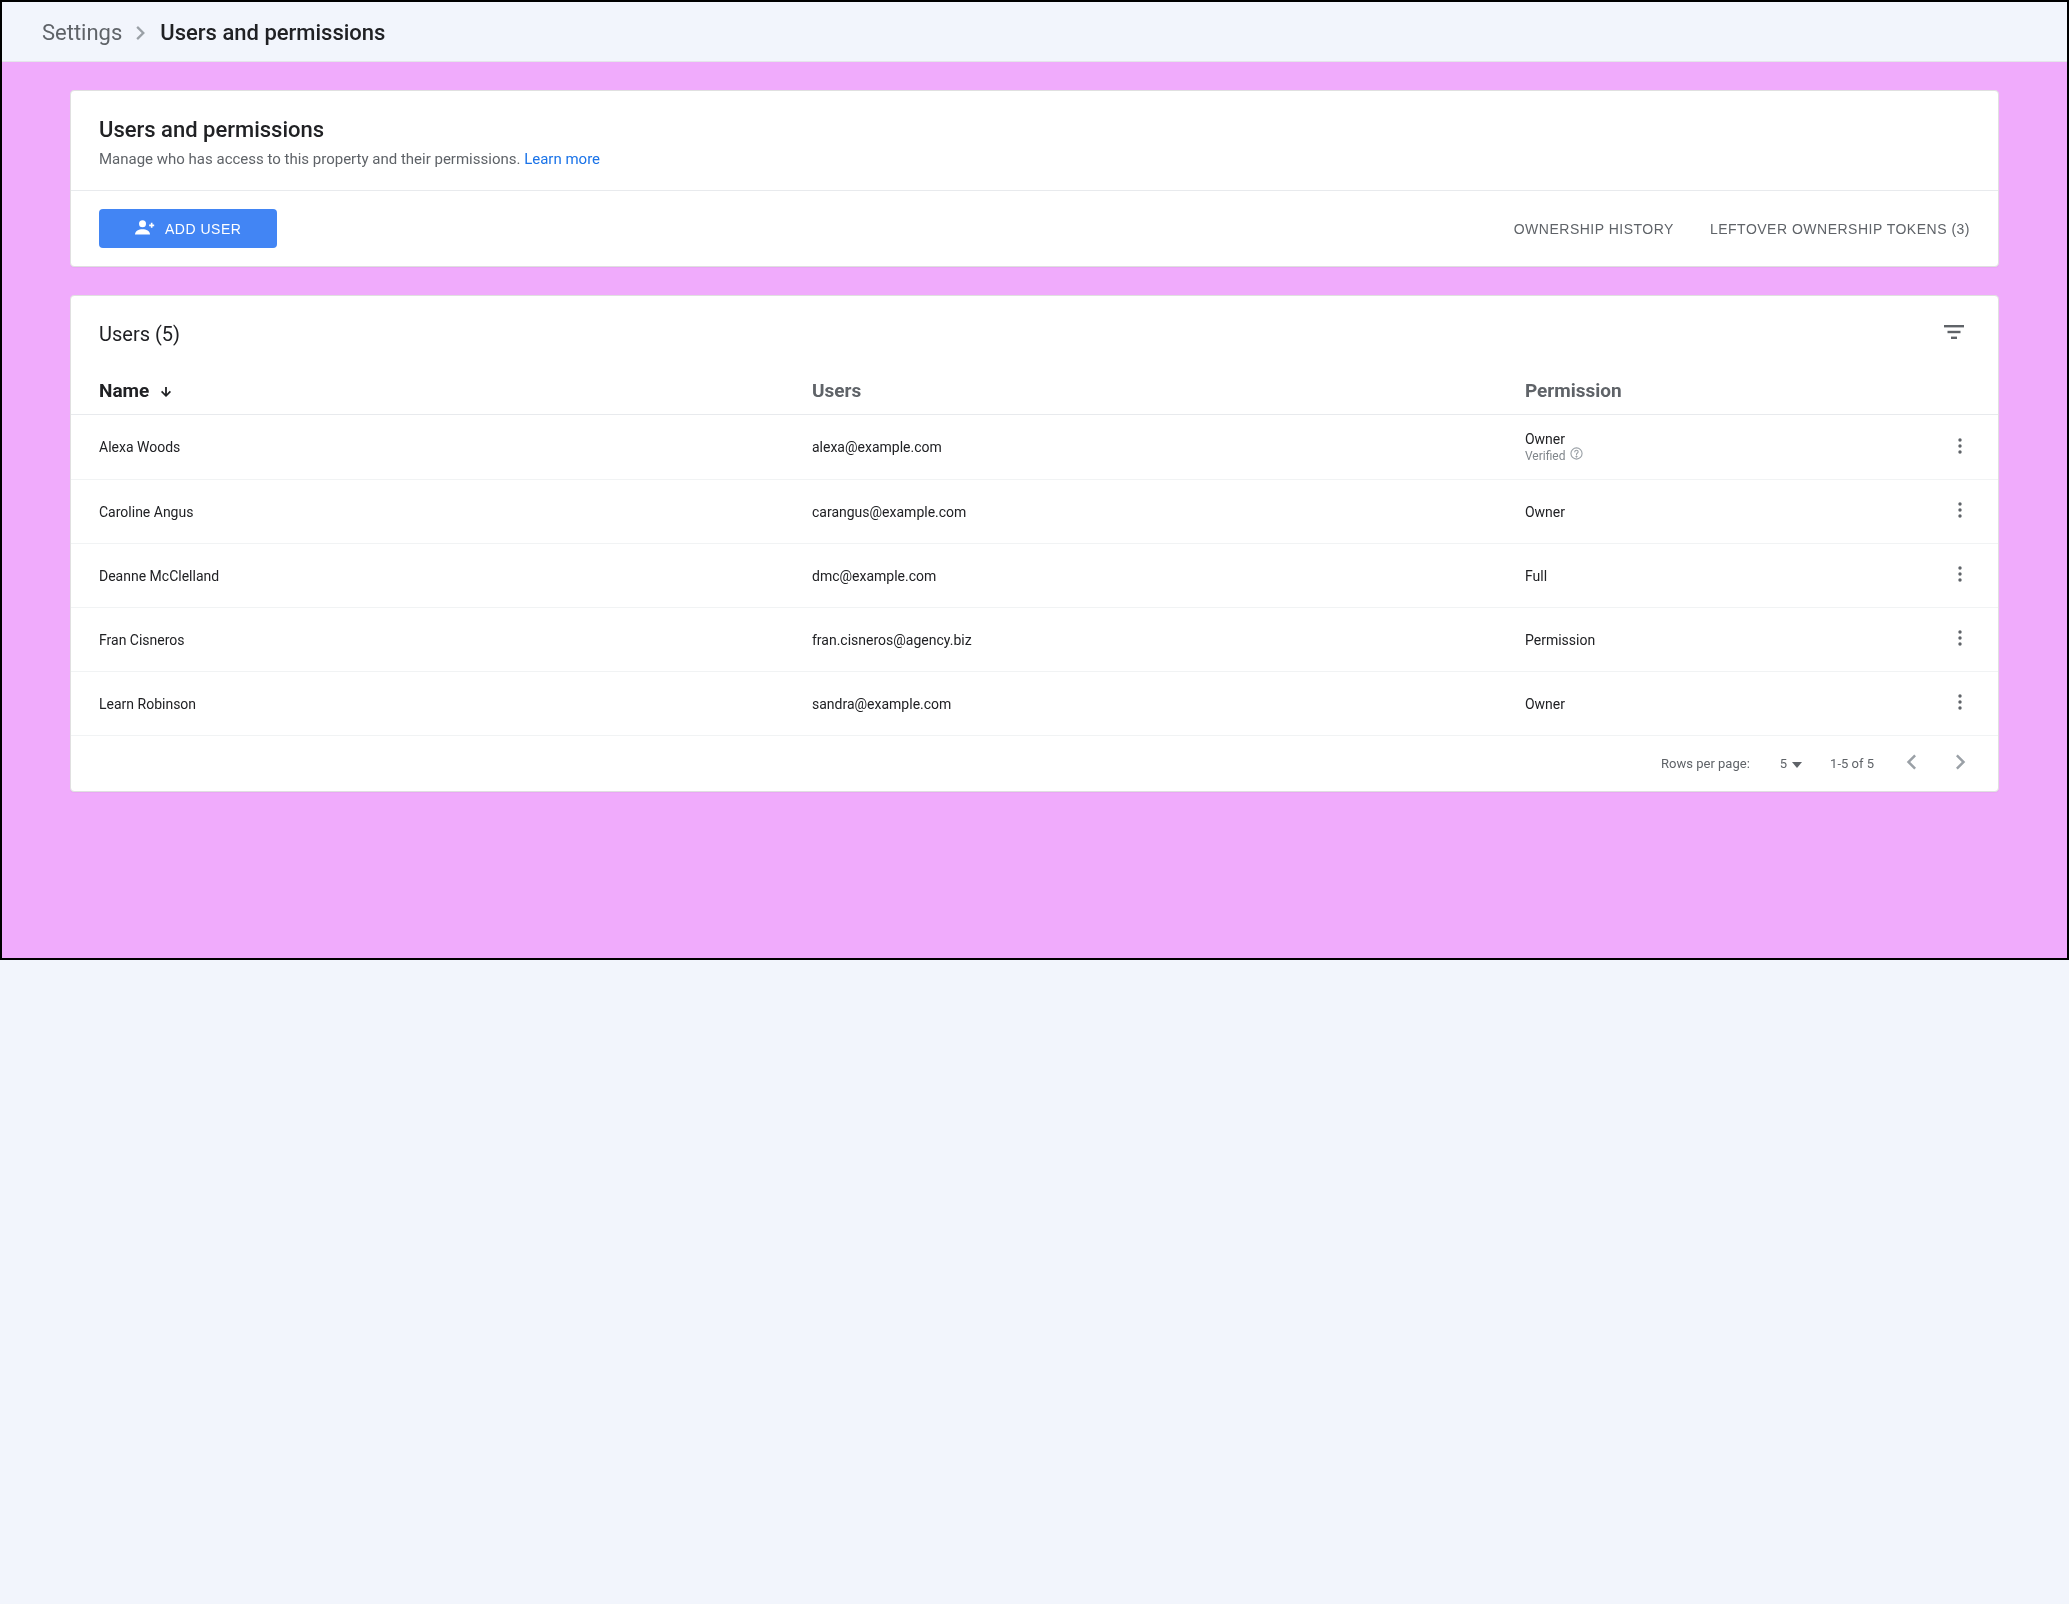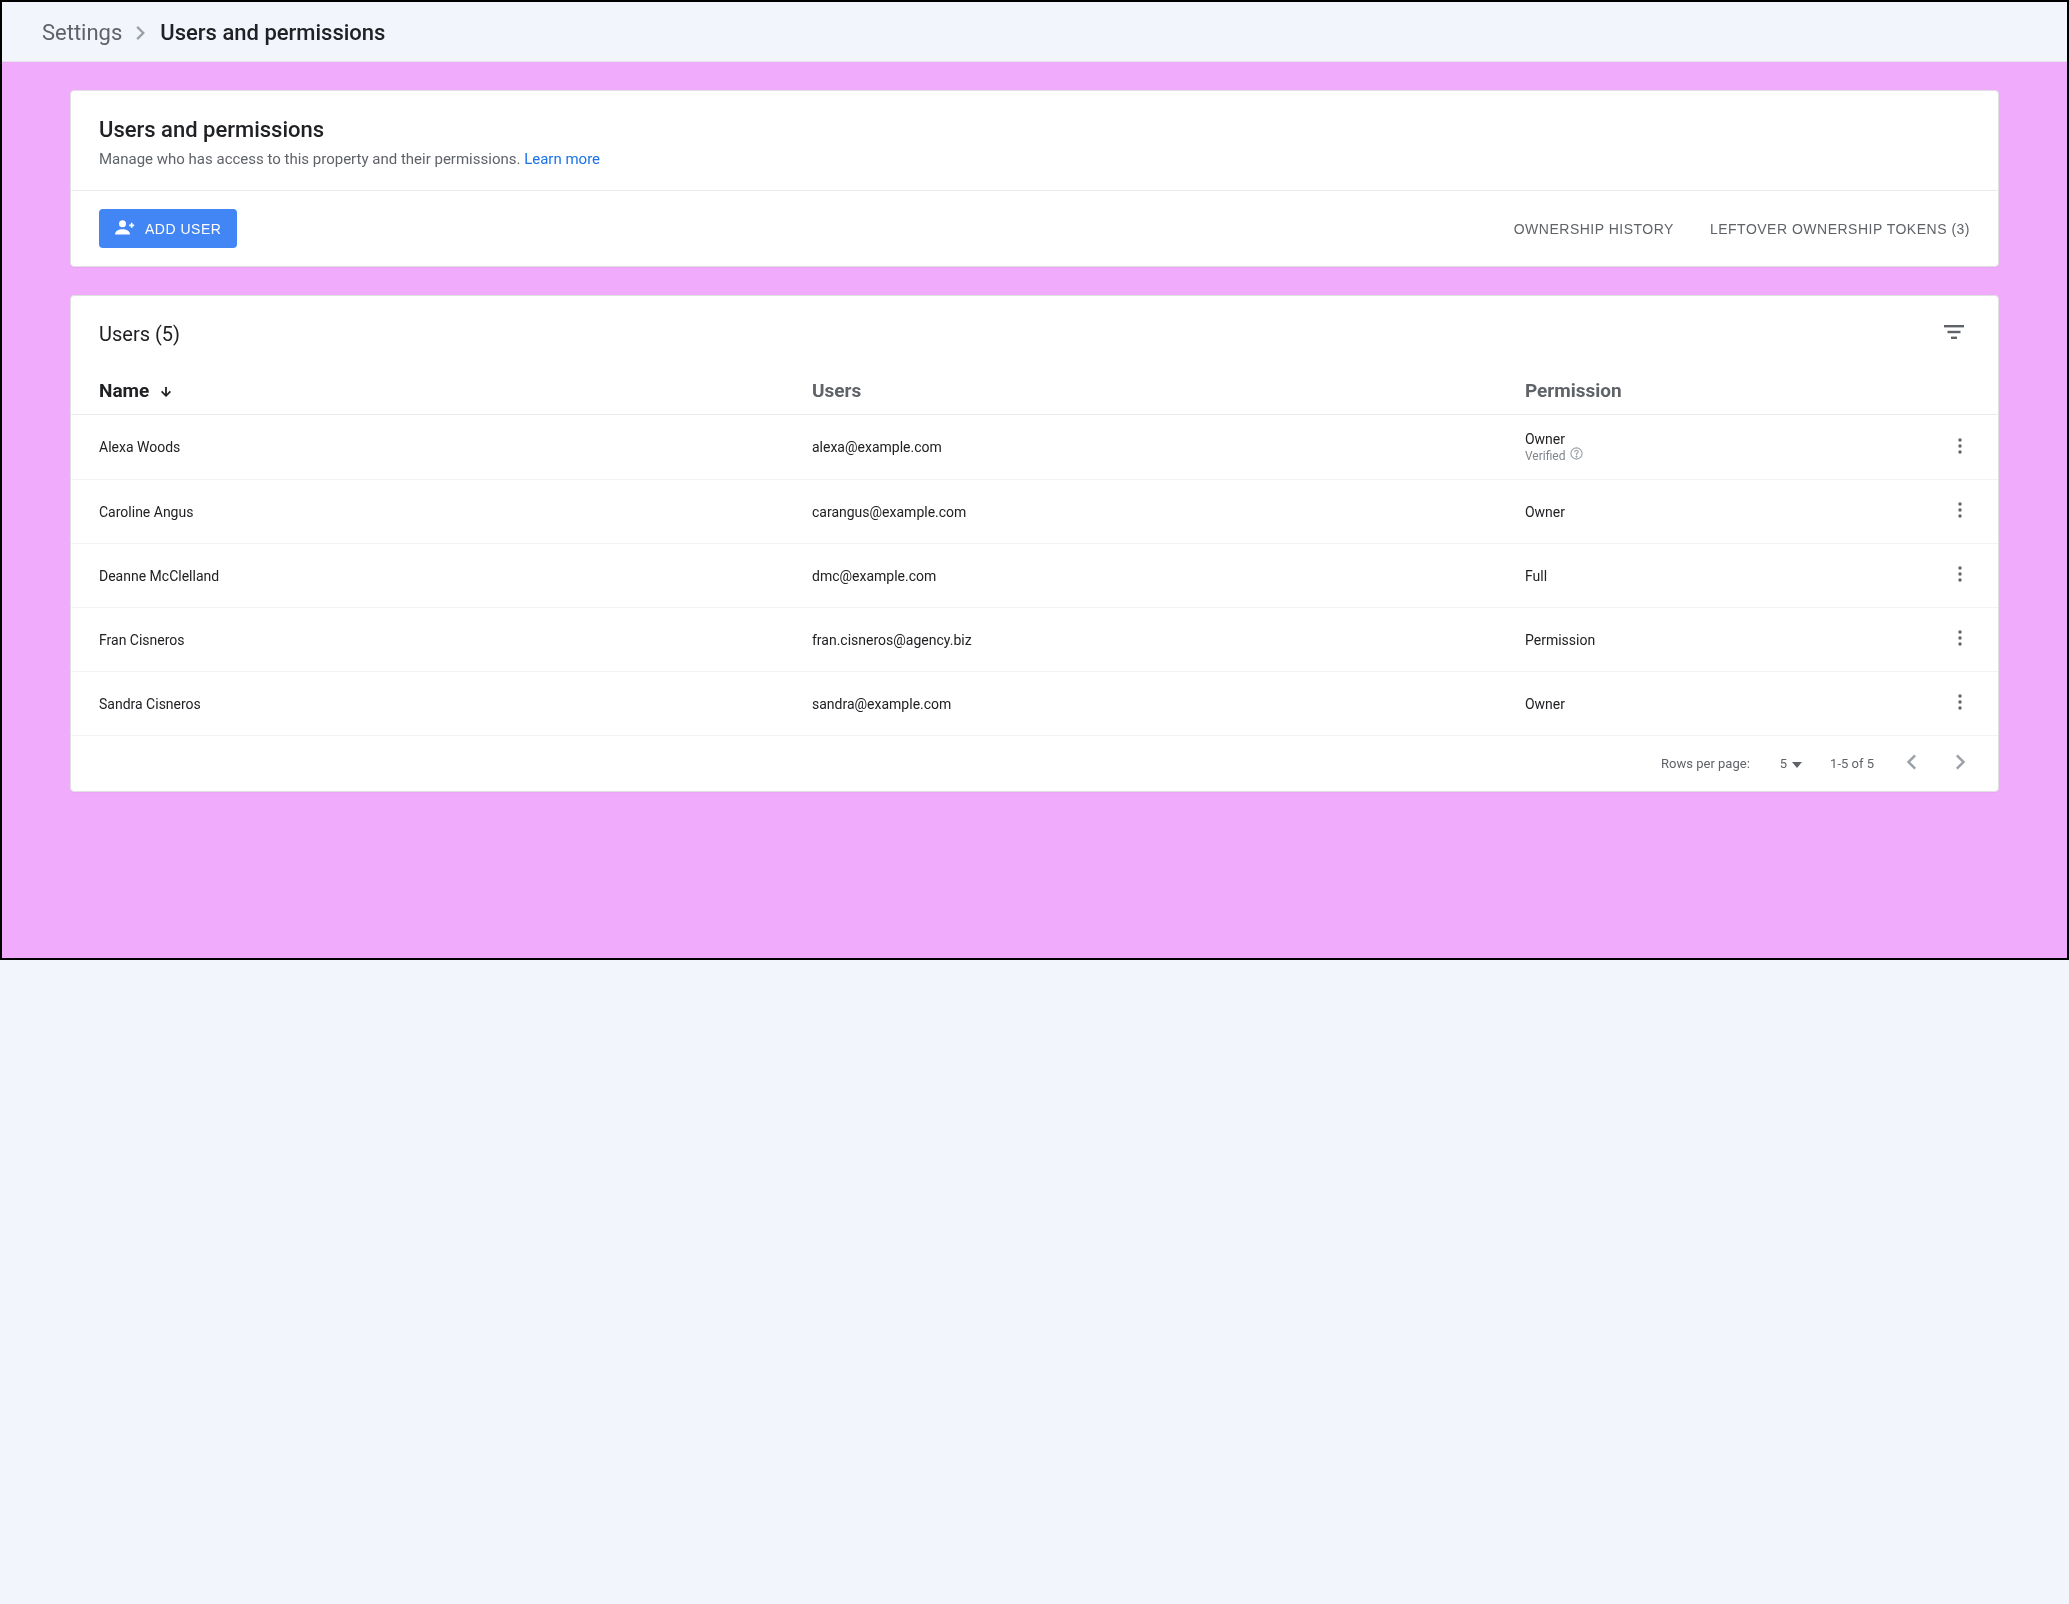--- a/index.html
+++ b/index.html
@@ -70,21 +70,21 @@
     border-top: 1px solid #e8eaed;
     padding: 18px 28px;
   }
   .btn-primary {
     display: inline-flex;
     align-items: center;
     gap: 10px;
     background: #4285f4;
     color: #fff;
     border: none;
-    padding: 10px 16px;
+    padding: 10px 36px;
     font-size: 14px;
     font-weight: 500;
     letter-spacing: 0.5px;
     border-radius: 4px;
     cursor: pointer;
   }
   .btn-primary svg { fill: #fff; }
   .right-actions {
     display: flex;
     gap: 36px;
@@ -315,21 +315,21 @@
               <td>
                 <div>Permission</div>
               </td>
               <td class="row-menu"><button class="kebab"><span><svg width="4" height="16" viewBox="0 0 4 16">
                       <circle cx="2" cy="2" r="1.7" fill="#5f6368"></circle>
                       <circle cx="2" cy="8" r="1.7" fill="#5f6368"></circle>
                       <circle cx="2" cy="14" r="1.7" fill="#5f6368"></circle>
                     </svg></span></button></td>
             </tr>
             <tr>
-              <td>Sandra Cisneros</td>
+              <td>Learn Robinson</td>
               <td>sandra@example.com</td>
               <td>
                 <div>Owner</div>
               </td>
               <td class="row-menu"><button class="kebab"><span><svg width="4" height="16" viewBox="0 0 4 16">
                       <circle cx="2" cy="2" r="1.7" fill="#5f6368"></circle>
                       <circle cx="2" cy="8" r="1.7" fill="#5f6368"></circle>
                       <circle cx="2" cy="14" r="1.7" fill="#5f6368"></circle>
                     </svg></span></button></td>
             </tr>

